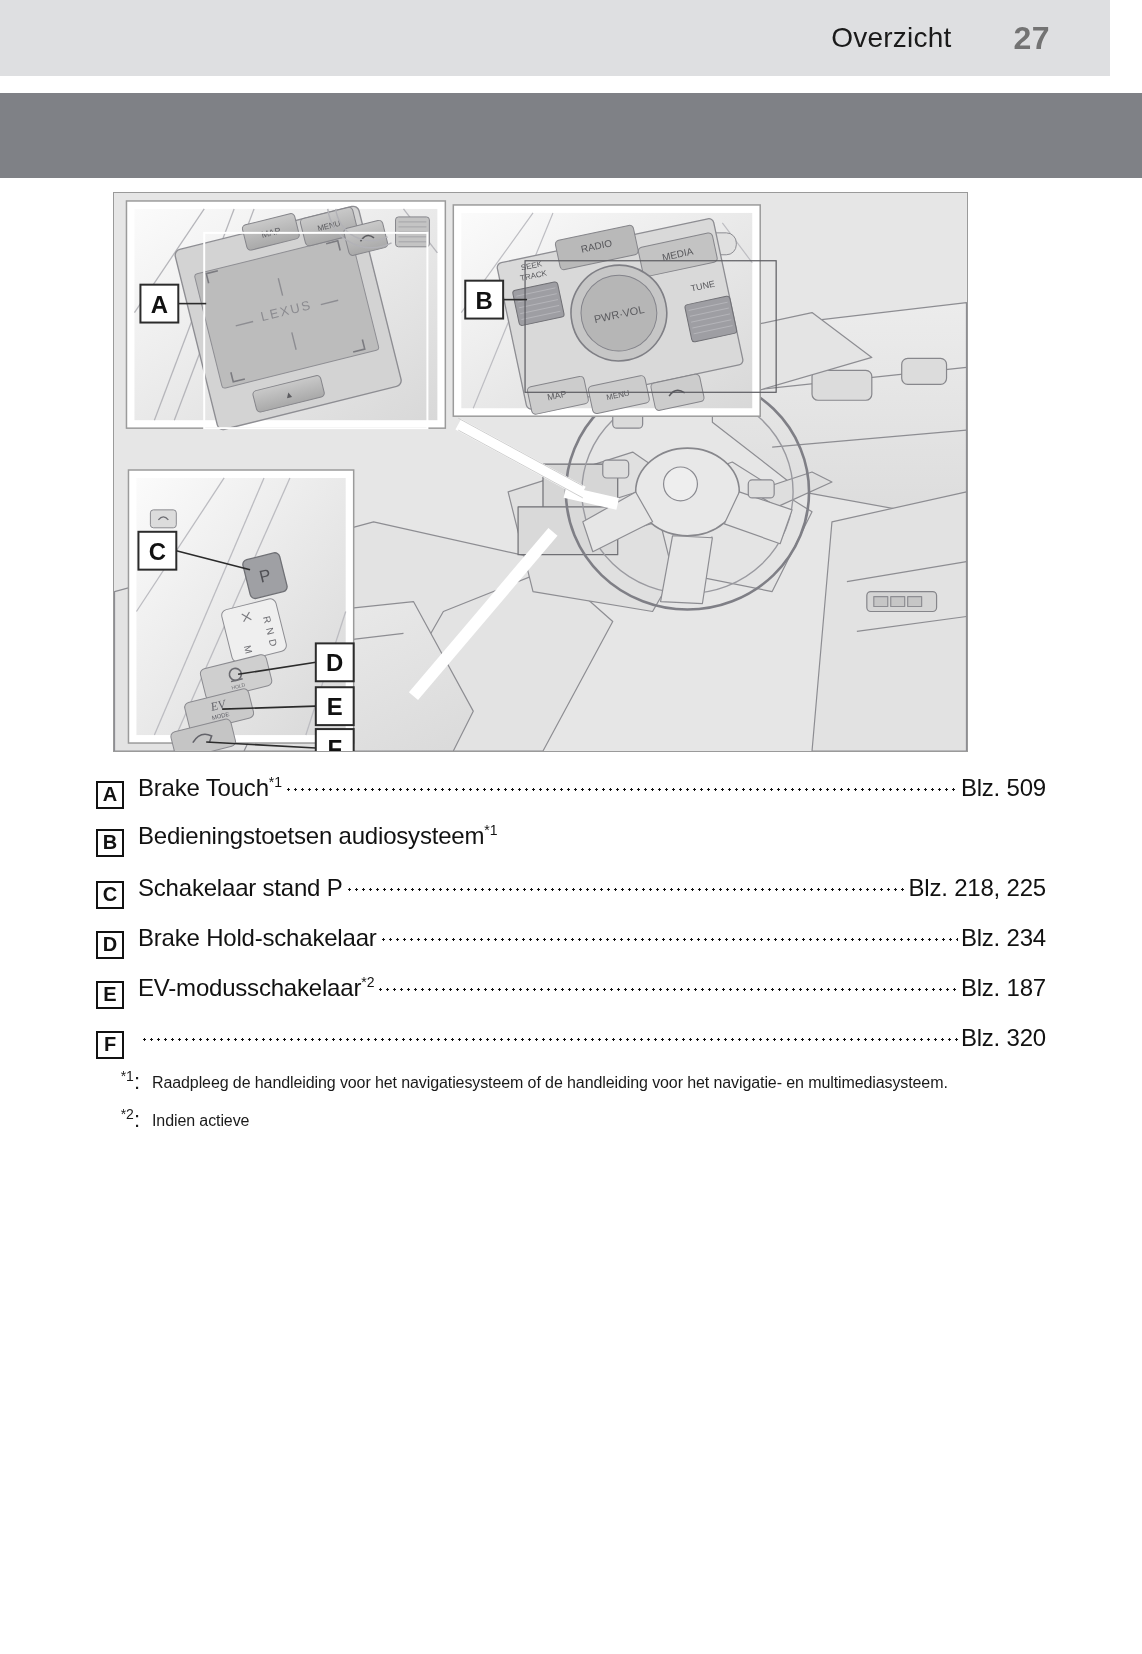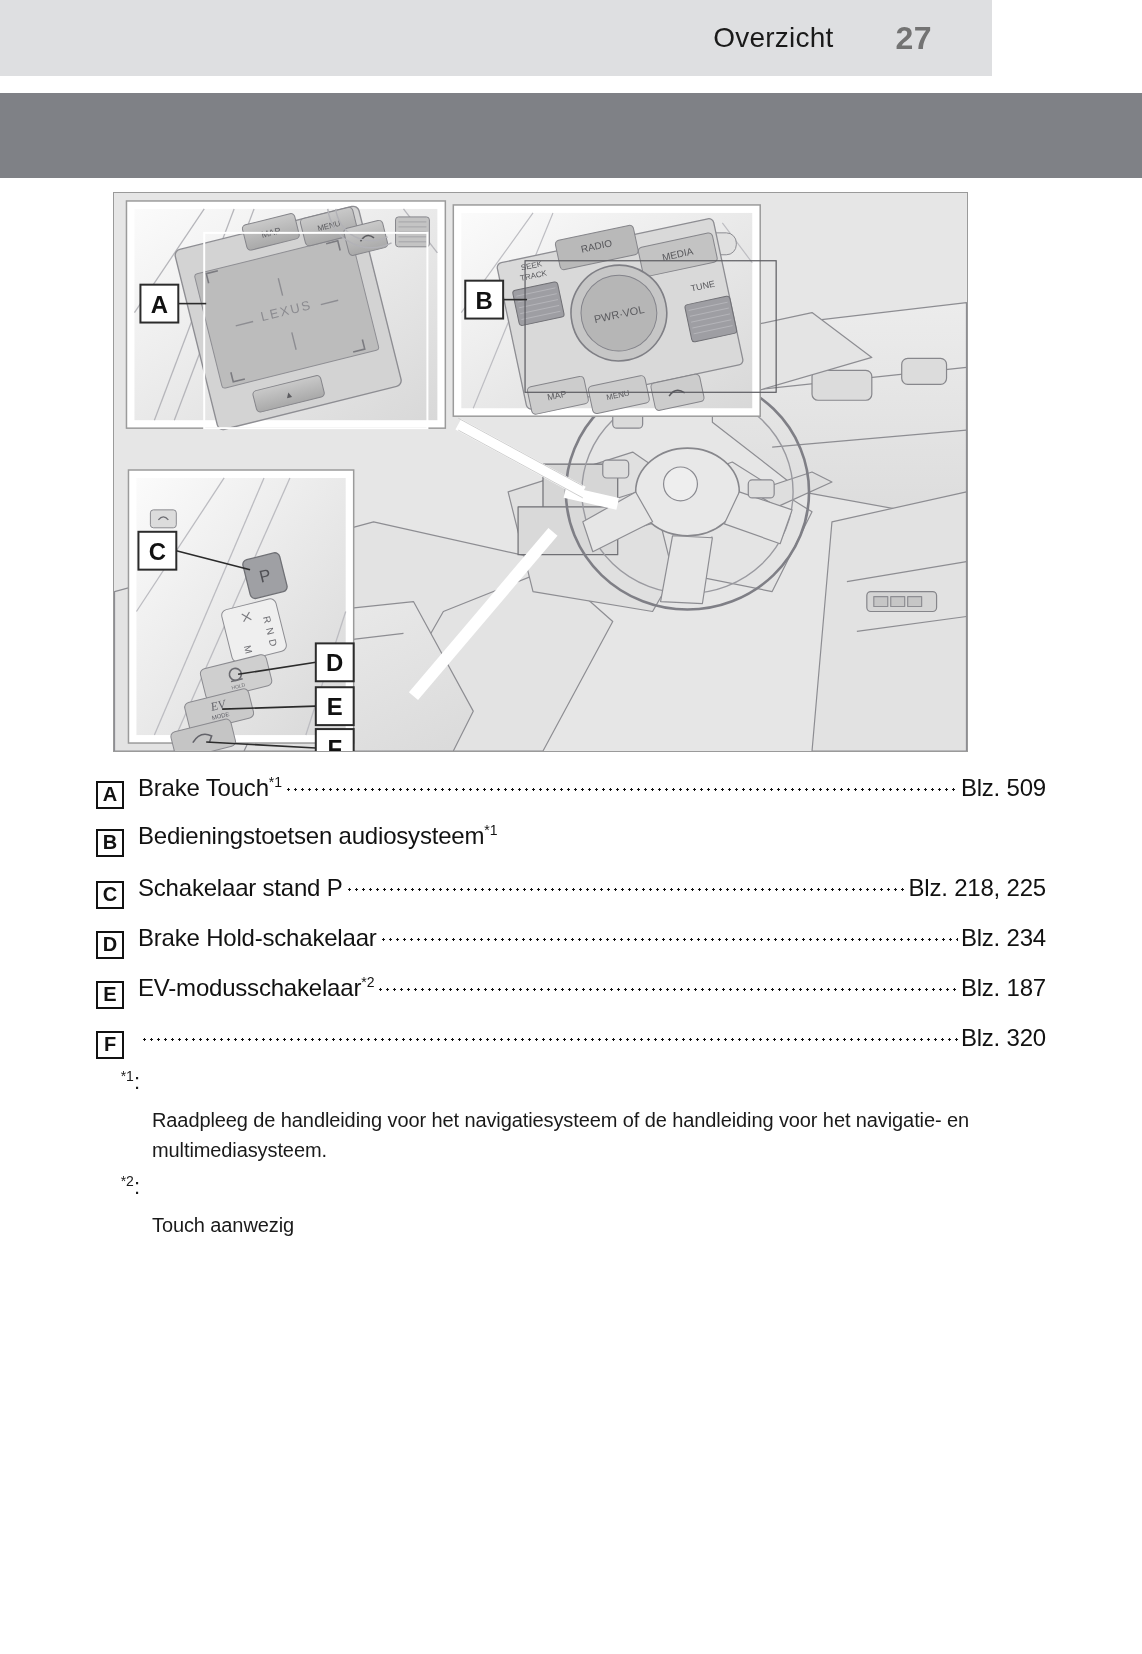--- a/index.html
+++ b/index.html
@@ -17,21 +17,21 @@
     width: 1142px;
     height: 1654px;
     background: #ffffff;
     overflow: hidden;
   }
 
   
   .page-header {
     position: absolute;
     left: 0; top: 0;
-    width: 992px; height: 76px;
+    width: 1110px; height: 76px;
     background: #dedfe1;
     display: flex;
     align-items: center;
     justify-content: flex-end;
     padding-right: 60px;
   }
   .header-title {
     font-size: 28px;
     color: #1a1a1a;
     letter-spacing: 0.2px;
@@ -140,26 +140,25 @@
   .fn-marker {
     flex: 0 0 auto;
     width: 46px;
     text-align: right;
     font-size: 22px;
     color: #1a1a1a;
     padding-right: 2px;
   }
   .fn-marker .sup { font-size: 14px; vertical-align: super; }
   .fn-text {
-    font-size: 20px;
+    font-size: 16px;
     color: #1a1a1a;
     line-height: 30px;
     letter-spacing: -0.1px;
     padding-left: 10px;
-    margin-top: 37px;
   }
 </style>
 </head>
 <body>
 
 <div class="page">
 
   <div class="page-header">
     <span class="header-title">Overzicht</span>
     <span class="header-pagenum">27</span>
@@ -472,17 +471,17 @@
 
   </div>
 
   <div class="footnotes">
     <div class="footnote">
       <span class="fn-marker"><span class="sup">*1</span><span>:</span></span>
       <span class="fn-text">Raadpleeg de handleiding voor het navigatiesysteem of de handleiding voor het navigatie- en multimediasysteem.</span>
     </div>
     <div class="footnote">
       <span class="fn-marker"><span class="sup">*2</span><span>:</span></span>
-      <span class="fn-text">Touch aanwezig</span>
+      <span class="fn-text">Indien actieve</span>
     </div>
   </div>
 
 </div>
 
 </body></html>

